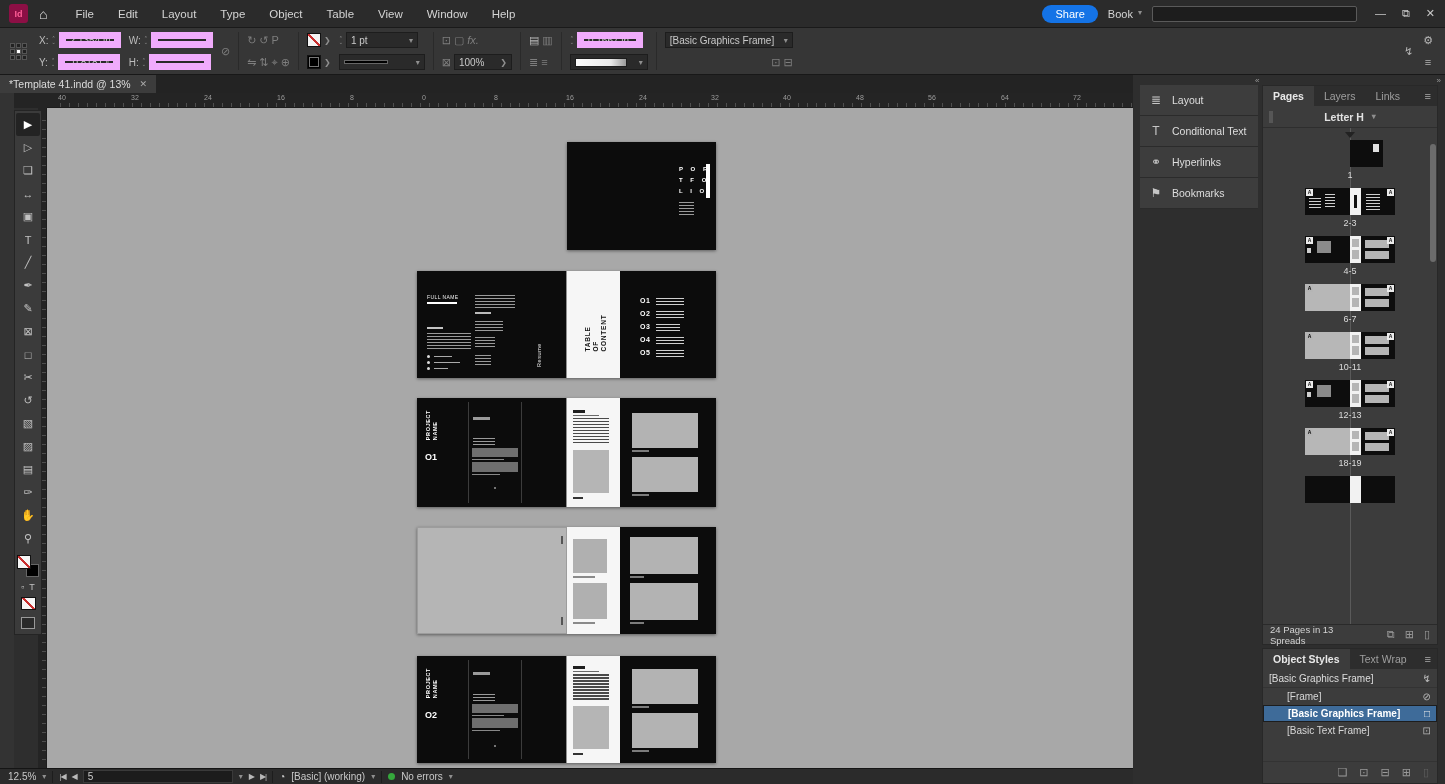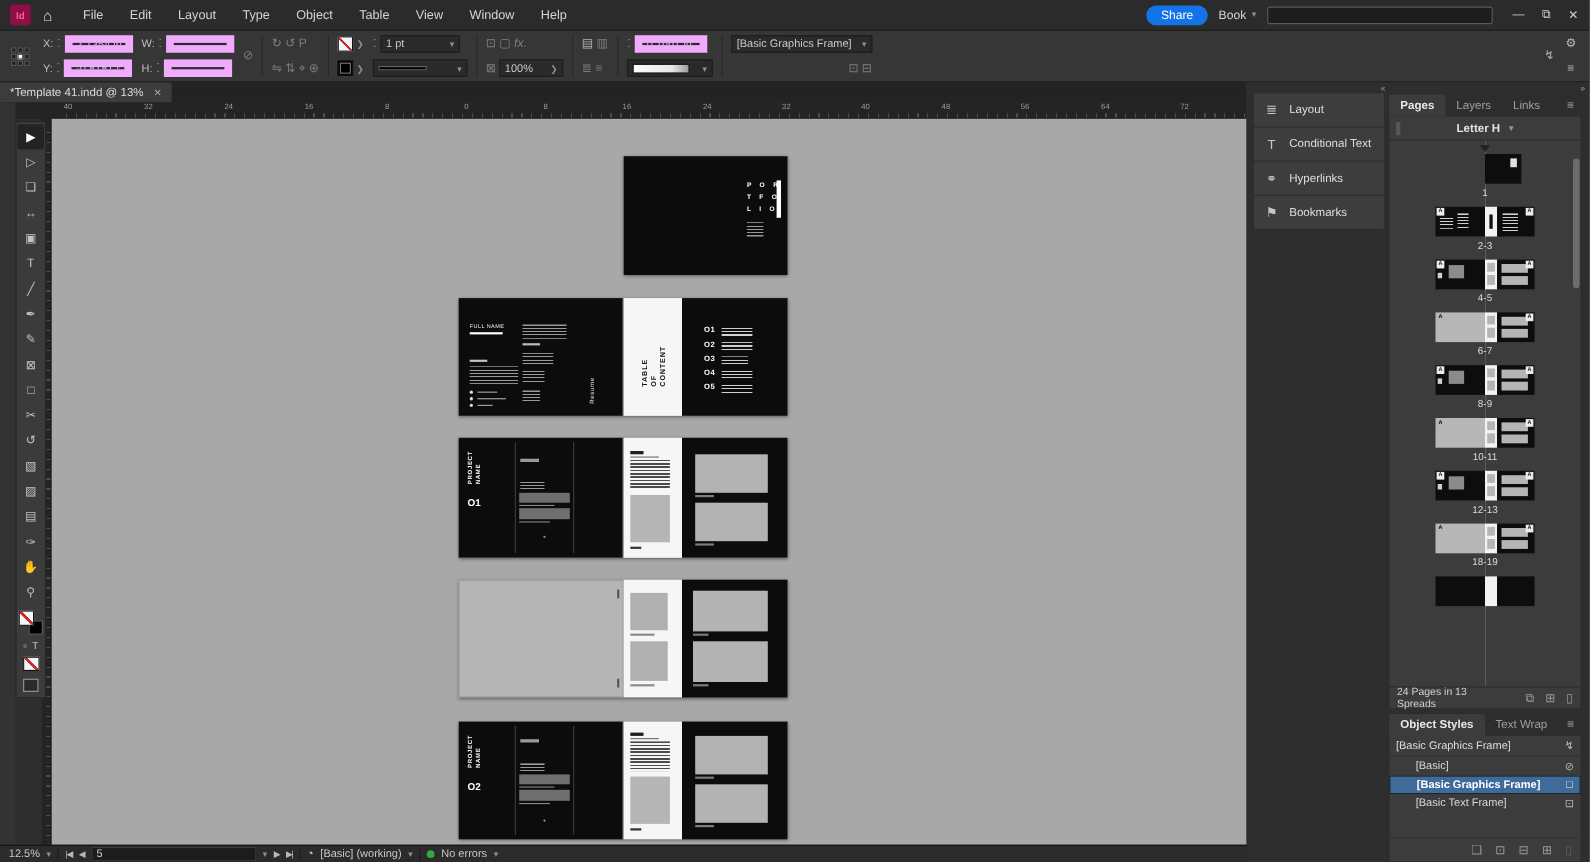--- a/index.html
+++ b/index.html
@@ -614,111 +614,88 @@
             <div class="thpg" style="left:11px;width:34px;background:#0d0d0d">
               <span class="badge" style="right:1px;top:1px">A</span>
               <div class="abs" style="left:4px;top:4px;width:24px;height:8px;background:#b5b5b5"></div>
               <div class="abs" style="left:4px;top:15px;width:24px;height:8px;background:#b5b5b5"></div>
             </div>
           </div>
         </div>
         <div class="tlabel">6-7</div>
       </div>
 
+
       <div class="trow2">
         <div class="th">
           <div class="half">
-              <div class="thpg" style="right:0;width:45px;background:#0d0d0d">
-            <span class="badge" style="left:1px;top:1px">A</span>
-            <div class="abs" style="left:2px;top:12px;width:4px;height:5px;background:#cfcfcf"></div>
-            <div class="abs" style="left:12px;top:5px;width:14px;height:12px;background:#8b8b8b"></div>
+              <div class="thpg" style="right:0;width:45px;background:#b7b7b7">
+            <span class="badge dk" style="left:1px;top:1px">A</span>
           </div>
             </div>
           <div class="half">
             <div class="thpg" style="left:0;width:11px;background:#f2f2f2">
                 <div class="abs" style="left:2px;top:3px;width:7px;height:8px;background:#b5b5b5"></div>
                 <div class="abs" style="left:2px;top:14px;width:7px;height:9px;background:#b5b5b5"></div>
               </div>
             <div class="thpg" style="left:11px;width:34px;background:#0d0d0d">
               <span class="badge" style="right:1px;top:1px">A</span>
               <div class="abs" style="left:4px;top:4px;width:24px;height:8px;background:#b5b5b5"></div>
               <div class="abs" style="left:4px;top:15px;width:24px;height:8px;background:#b5b5b5"></div>
             </div>
           </div>
         </div>
-        <div class="tlabel">8-9</div>
+        <div class="tlabel">10-11</div>
       </div>
 
       <div class="trow2">
         <div class="th">
           <div class="half">
-              <div class="thpg" style="right:0;width:45px;background:#b7b7b7">
-            <span class="badge dk" style="left:1px;top:1px">A</span>
+              <div class="thpg" style="right:0;width:45px;background:#0d0d0d">
+            <span class="badge" style="left:1px;top:1px">A</span>
+            <div class="abs" style="left:2px;top:12px;width:4px;height:5px;background:#cfcfcf"></div>
+            <div class="abs" style="left:12px;top:5px;width:14px;height:12px;background:#8b8b8b"></div>
           </div>
             </div>
           <div class="half">
             <div class="thpg" style="left:0;width:11px;background:#f2f2f2">
                 <div class="abs" style="left:2px;top:3px;width:7px;height:8px;background:#b5b5b5"></div>
                 <div class="abs" style="left:2px;top:14px;width:7px;height:9px;background:#b5b5b5"></div>
               </div>
             <div class="thpg" style="left:11px;width:34px;background:#0d0d0d">
               <span class="badge" style="right:1px;top:1px">A</span>
               <div class="abs" style="left:4px;top:4px;width:24px;height:8px;background:#b5b5b5"></div>
               <div class="abs" style="left:4px;top:15px;width:24px;height:8px;background:#b5b5b5"></div>
             </div>
           </div>
         </div>
-        <div class="tlabel">10-11</div>
-      </div>
+        <div class="tlabel">12-13</div>
+      </div>
+
+
 
       <div class="trow2">
         <div class="th">
           <div class="half">
-              <div class="thpg" style="right:0;width:45px;background:#0d0d0d">
-            <span class="badge" style="left:1px;top:1px">A</span>
-            <div class="abs" style="left:2px;top:12px;width:4px;height:5px;background:#cfcfcf"></div>
-            <div class="abs" style="left:12px;top:5px;width:14px;height:12px;background:#8b8b8b"></div>
+              <div class="thpg" style="right:0;width:45px;background:#b7b7b7">
+            <span class="badge dk" style="left:1px;top:1px">A</span>
           </div>
             </div>
           <div class="half">
             <div class="thpg" style="left:0;width:11px;background:#f2f2f2">
                 <div class="abs" style="left:2px;top:3px;width:7px;height:8px;background:#b5b5b5"></div>
                 <div class="abs" style="left:2px;top:14px;width:7px;height:9px;background:#b5b5b5"></div>
               </div>
             <div class="thpg" style="left:11px;width:34px;background:#0d0d0d">
               <span class="badge" style="right:1px;top:1px">A</span>
               <div class="abs" style="left:4px;top:4px;width:24px;height:8px;background:#b5b5b5"></div>
               <div class="abs" style="left:4px;top:15px;width:24px;height:8px;background:#b5b5b5"></div>
             </div>
           </div>
         </div>
-        <div class="tlabel">12-13</div>
-      </div>
-
-
-
-      <div class="trow2">
-        <div class="th">
-          <div class="half">
-              <div class="thpg" style="right:0;width:45px;background:#b7b7b7">
-            <span class="badge dk" style="left:1px;top:1px">A</span>
-          </div>
-            </div>
-          <div class="half">
-            <div class="thpg" style="left:0;width:11px;background:#f2f2f2">
-                <div class="abs" style="left:2px;top:3px;width:7px;height:8px;background:#b5b5b5"></div>
-                <div class="abs" style="left:2px;top:14px;width:7px;height:9px;background:#b5b5b5"></div>
-              </div>
-            <div class="thpg" style="left:11px;width:34px;background:#0d0d0d">
-              <span class="badge" style="right:1px;top:1px">A</span>
-              <div class="abs" style="left:4px;top:4px;width:24px;height:8px;background:#b5b5b5"></div>
-              <div class="abs" style="left:4px;top:15px;width:24px;height:8px;background:#b5b5b5"></div>
-            </div>
-          </div>
-        </div>
         <div class="tlabel">18-19</div>
       </div>
 
       <div class="trow2">
         <div class="th">
           <div class="half">
               <div class="thpg" style="right:0;width:45px;background:#0d0d0d"></div>
             </div>
           <div class="half">
               <div class="thpg" style="left:0;width:11px;background:#f2f2f2"></div>
@@ -742,21 +719,21 @@
     <div class="ptabs">
       <div class="ptab active">Object Styles</div>
       <div class="ptab">Text Wrap</div>
       <div class="menu">≡</div>
     </div>
     <div class="curstyle">
       <span>[Basic Graphics Frame]</span>
       <span class="bolt">↯</span>
     </div>
     <div class="stylerow">
-      <span>[Basic]</span>
+      <span>[Frame]</span>
       <span class="sic">⊘</span>
     </div>
     <div class="stylerow sel">
       <span>[Basic Graphics Frame]</span>
       <span class="sic" style="color:#e8e8e8">□</span>
     </div>
     <div class="stylerow">
       <span>[Basic Text Frame]</span>
       <span class="sic">⊡</span>
     </div>

